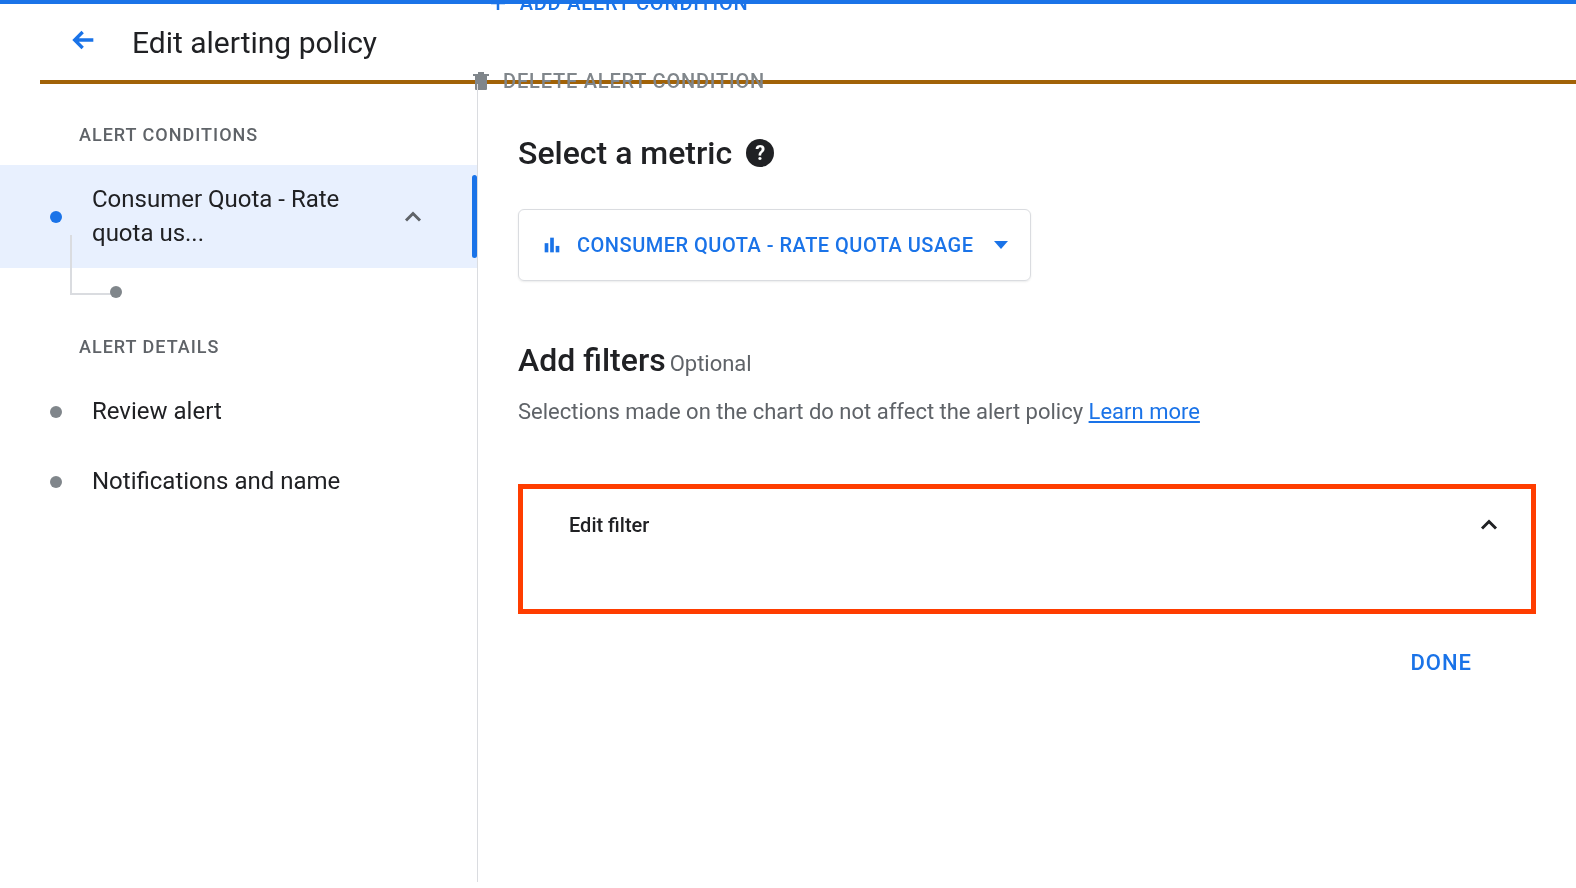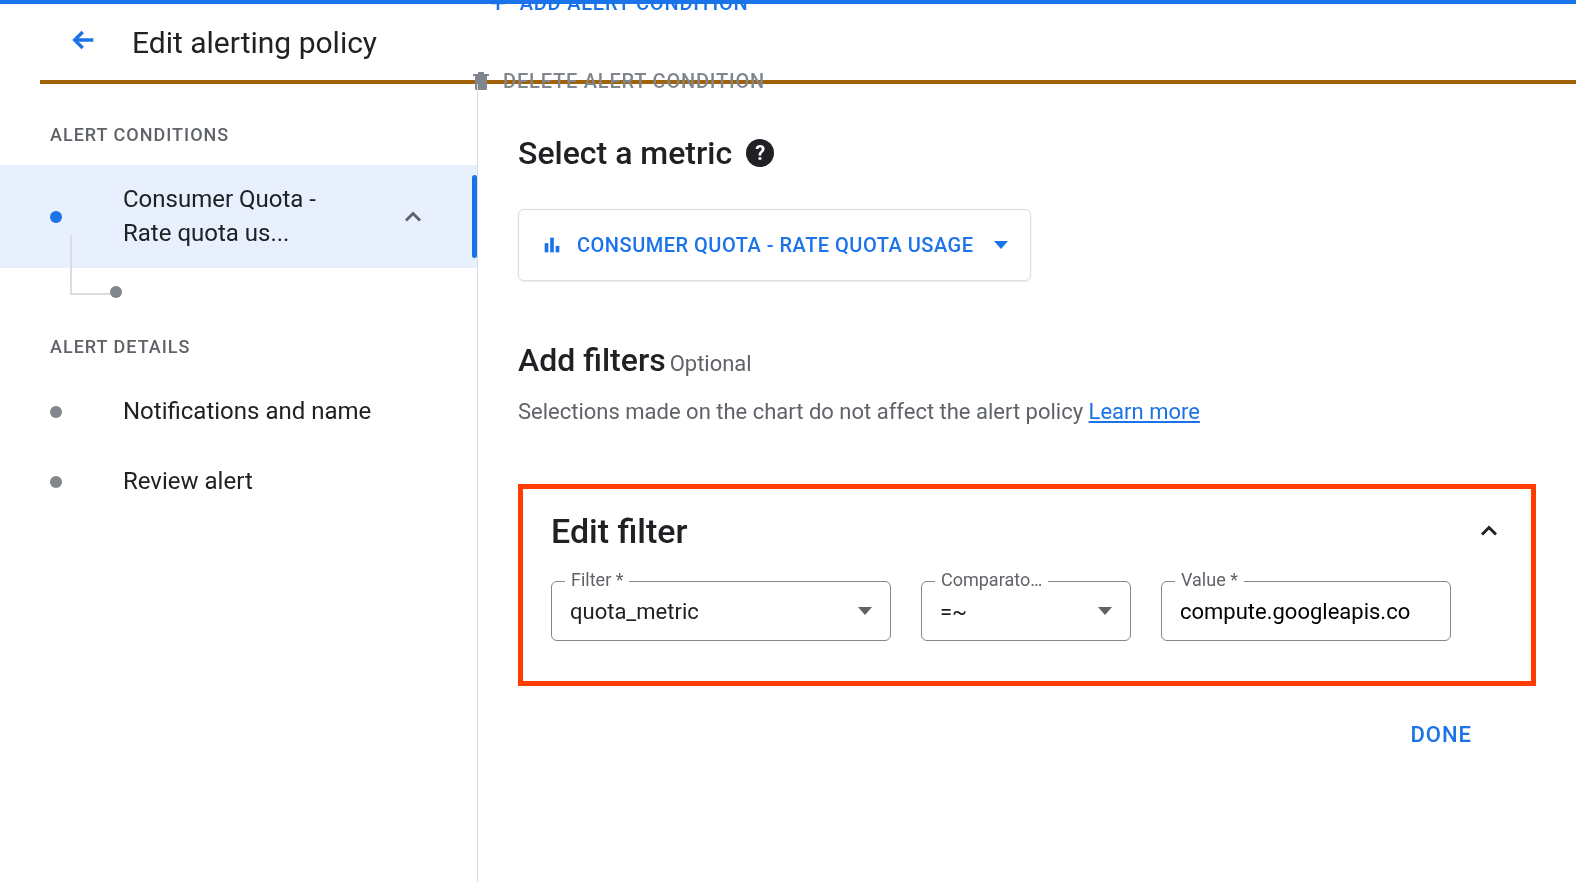--- a/index.html
+++ b/index.html
@@ -76,31 +76,30 @@
     .sidebar {
       width: 478px;
       border-right: 1px solid #dadce0;
       padding-top: 40px;
     }
     .sidebar-section-title {
       font-size: 18px;
       font-weight: 500;
       letter-spacing: 1px;
       color: #5f6368;
-      padding: 0 50px 20px 50px;
+      padding: 0 50px 20px 79px;
     }
     .sidebar-item {
       display: flex;
       align-items: center;
       padding: 18px 20px 18px 50px;
       font-size: 24px;
       color: #202124;
       cursor: pointer;
       position: relative;
-      gap: 31px;
     }
     .sidebar-item.active {
       background: #e8f0fe;
     }
     .sidebar-item.active::after {
       content: '';
       position: absolute;
       right: 0;
       top: 10px;
       bottom: 10px;
@@ -208,23 +207,24 @@
       padding: 22px 28px 40px 28px;
       position: relative;
     }
     .edit-filter-header {
       display: flex;
       justify-content: space-between;
       align-items: center;
       margin-bottom: 30px;
     }
     .edit-filter-title {
-      font-size: 34px;
-      font-weight: 500;
-      color: #202124;
+      font-size: 20px;
+      font-weight: 500;
+      color: #202124;
+      margin-left: 18px;
     }
     .filter-row {
       display: flex;
       gap: 30px;
     }
     .input-group {
       position: relative;
       flex-shrink: 0;
     }
     .input-group.filter-field { width: 340px; }
@@ -332,26 +332,26 @@
       <div class="tree-line" style="top:70px;height:60px;"></div>
       <div class="sidebar-item sub">
         <div class="step-dot inactive"></div>
       </div>
     </div>
 
     <div class="sidebar-section-title" style="margin-top:20px;">ALERT DETAILS</div>
 
     <div class="sidebar-item">
       <div class="step-dot inactive"></div>
-      <div class="sidebar-item-text">Notifications and name</div>
+      <div class="sidebar-item-text">Review alert</div>
     </div>
 
     <div class="sidebar-item">
       <div class="step-dot inactive"></div>
-      <div class="sidebar-item-text">Review alert</div>
+      <div class="sidebar-item-text">Notifications and name</div>
     </div>
   </div>
 
   <div class="main">
     <div class="section-title">
       <span>Select a metric</span>
       <span class="help-icon">?</span>
     </div>
 
     <div class="metric-selector">
@@ -374,41 +374,19 @@
       </div>
     </div>
 
     <div class="edit-filter-box">
       <div class="edit-filter-header">
         <div class="edit-filter-title">Edit filter</div>
         <svg class="chevron" viewBox="0 0 24 24" fill="none" stroke="#202124" stroke-width="2.5" style="margin:0;">
           <path d="M6 15l6-6 6 6"></path>
         </svg>
       </div>
-      <div class="filter-row">
-        <div class="input-group filter-field">
-          <div class="floating-label">Filter *</div>
-          <div class="field-input">
-            <span>quota_metric</span>
-            <div class="dropdown-arrow"></div>
-          </div>
-        </div>
-        <div class="input-group comparator-field">
-          <div class="floating-label">Comparato…</div>
-          <div class="field-input">
-            <span>=~</span>
-            <div class="dropdown-arrow"></div>
-          </div>
-        </div>
-        <div class="input-group value-field">
-          <div class="floating-label">Value *</div>
-          <div class="field-input">
-            <input type="text" value="compute.googleapis.co" style="">
-          </div>
-        </div>
-      </div>
     </div>
 
     <div class="done-row">
       <div class="done-btn">DONE</div>
     </div>
   </div>
 </div>
 
 </body></html>

